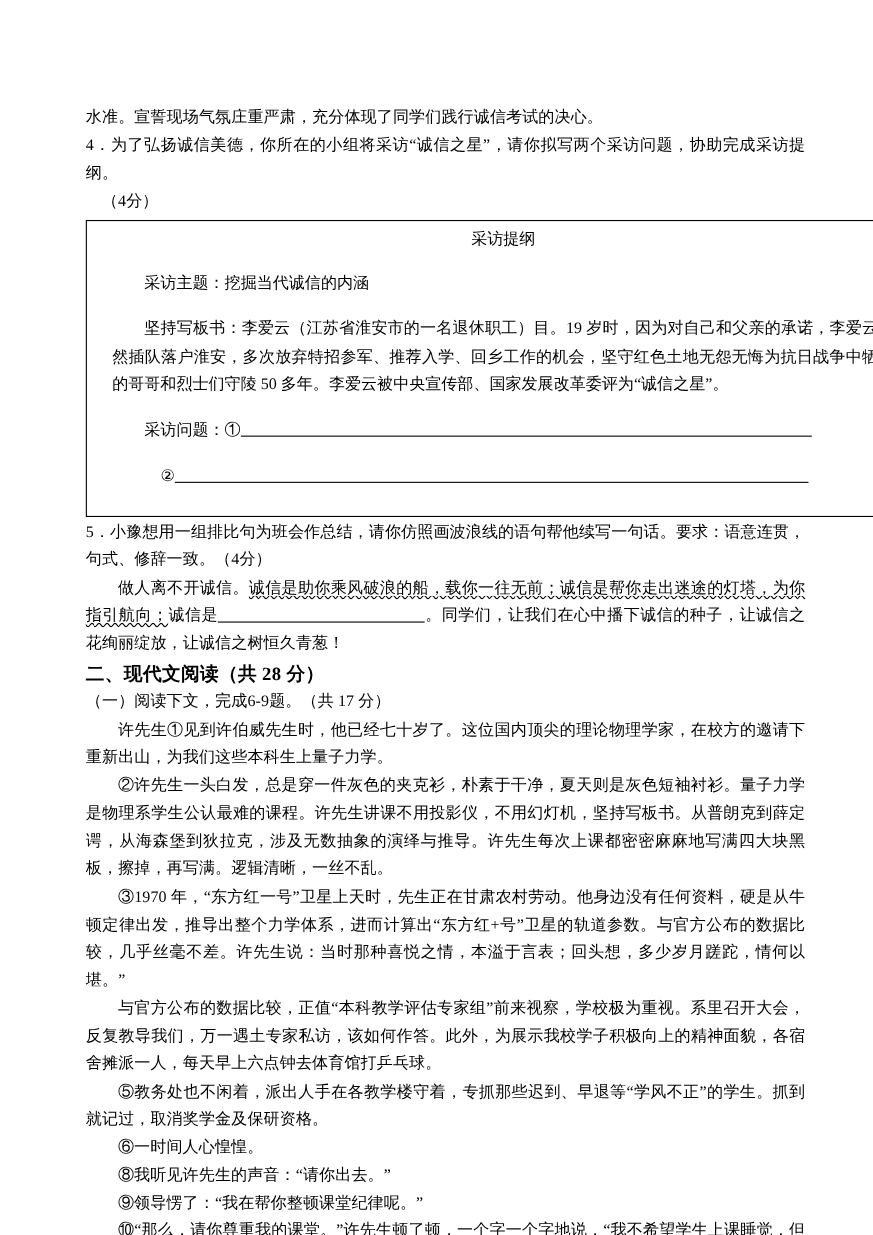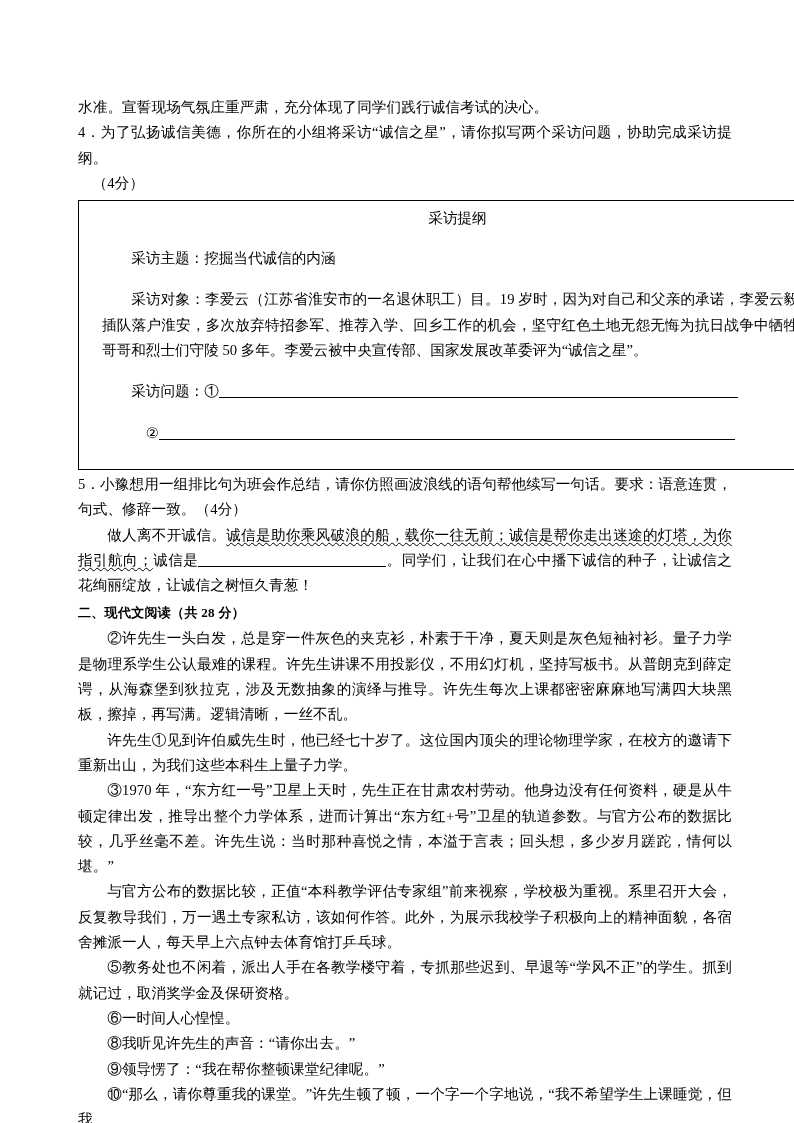--- a/index.html
+++ b/index.html
@@ -69,21 +69,21 @@
   .blank-fill {
     display: inline-block;
     border-bottom: 1.2px solid #000;
     height: 14px;
     width: 188px;
     vertical-align: -2px;
   }
 
   .section-head {
     font-weight: bold;
-    font-size: 13px;
+    font-size: 17px;
     line-height: 26px;
     margin: 2px 0 0 0;
     letter-spacing: 0.3px;
   }
 
   
   .wavy {
     text-decoration: underline;
     text-decoration-style: wavy;
     text-decoration-thickness: 1px;
@@ -99,35 +99,36 @@
   <p class="ln">水准。宣誓现场气氛庄重严肃，充分体现了同学们践行诚信考试的决心。</p>
 
   <p class="ln"><span>4．为了弘扬诚信美德，你所在的小组将采访“诚信之星”，请你拟写两个采访问题，协助完成采访提纲。</span></p>
   <p class="ln indent1">（4分）</p>
 
   <div class="outline-box">
     <div class="outline-title">采访提纲</div>
 
     <p class="outline-row indent2"><span>采访主题：</span><span>挖掘当代诚信的内涵</span></p>
 
-    <p class="outline-row indent2"><span>采访对象：</span><span>李爱云（江苏省淮安市的一名退休职工）目。19 岁时，因为对自己和父亲的承诺，李爱云毅然插队落户淮安，多次放弃特招参军、推荐入学、回乡工作的机会，坚守红色土地无怨无悔为抗日战争中牺牲的哥哥和烈士们守陵 50 多年。李爱云被中央宣传部、国家发展改革委评为“诚信之星”。</span></p>
+    <p class="outline-row indent2"><span>坚持写板书：</span><span>李爱云（江苏省淮安市的一名退休职工）目。19 岁时，因为对自己和父亲的承诺，李爱云毅然插队落户淮安，多次放弃特招参军、推荐入学、回乡工作的机会，坚守红色土地无怨无悔为抗日战争中牺牲的哥哥和烈士们守陵 50 多年。李爱云被中央宣传部、国家发展改革委评为“诚信之星”。</span></p>
 
     <p class="outline-row indent2"><span>采访问题：</span><span class="circnum">①</span><span class="q-line q1-line"></span></p>
 
     <p class="outline-row indent3"><span class="circnum">②</span><span class="q-line q2-line"></span></p>
   </div>
 
   <p class="ln">5．小豫想用一组排比句为班会作总结，请你仿照画波浪线的语句帮他续写一句话。要求：语意连贯，句式、修辞一致。（4分）</p>
 
   <p class="ln indent2"><span>做人离不开诚信。</span><span class="wavy">诚信是助你乘风破浪的船，载你一往无前；诚信是帮你走出迷途的灯塔，为你指引航向；</span><span>诚信是</span><span class="blank-fill"></span><span>。同学们，让我们在心中播下诚信的种子，让诚信之花绚丽绽放，让诚信之树恒久青葱！</span></p>
 
   <p class="section-head">二、现代文阅读（共 28 分）</p>
+  <p class="ln">（一）阅读下文，完成6-9题。（共 17 分）</p>
 
+  <p class="ln indent2">许先生①见到许伯威先生时，他已经七十岁了。这位国内顶尖的理论物理学家，在校方的邀请下重新出山，为我们这些本科生上量子力学。</p>
   <p class="ln indent2">②许先生一头白发，总是穿一件灰色的夹克衫，朴素于干净，夏天则是灰色短袖衬衫。量子力学是物理系学生公认最难的课程。许先生讲课不用投影仪，不用幻灯机，坚持写板书。从普朗克到薛定谔，从海森堡到狄拉克，涉及无数抽象的演绎与推导。许先生每次上课都密密麻麻地写满四大块黑板，擦掉，再写满。逻辑清晰，一丝不乱。</p>
-  <p class="ln indent2">许先生①见到许伯威先生时，他已经七十岁了。这位国内顶尖的理论物理学家，在校方的邀请下重新出山，为我们这些本科生上量子力学。</p>
   <p class="ln indent2">③1970 年，“东方红一号”卫星上天时，先生正在甘肃农村劳动。他身边没有任何资料，硬是从牛顿定律出发，推导出整个力学体系，进而计算出“东方红+号”卫星的轨道参数。与官方公布的数据比较，几乎丝毫不差。许先生说：当时那种喜悦之情，本溢于言表；回头想，多少岁月蹉跎，情何以堪。”</p>
   <p class="ln indent2">与官方公布的数据比较，正值“本科教学评估专家组”前来视察，学校极为重视。系里召开大会，反复教导我们，万一遇土专家私访，该如何作答。此外，为展示我校学子积极向上的精神面貌，各宿舍摊派一人，每天早上六点钟去体育馆打乒乓球。</p>
   <p class="ln indent2">⑤教务处也不闲着，派出人手在各教学楼守着，专抓那些迟到、早退等“学风不正”的学生。抓到就记过，取消奖学金及保研资格。</p>
   <p class="ln indent2">⑥一时间人心惶惶。</p>
   <p class="ln indent2">⑧我听见许先生的声音：“请你出去。”</p>
   <p class="ln indent2">⑨领导愣了：“我在帮你整顿课堂纪律呢。”</p>
   <p class="ln indent2">⑩“那么，请你尊重我的课堂。”许先生顿了顿，一个字一个字地说，“我不希望学生上课睡觉，但我</p>
 
 </div>
 

